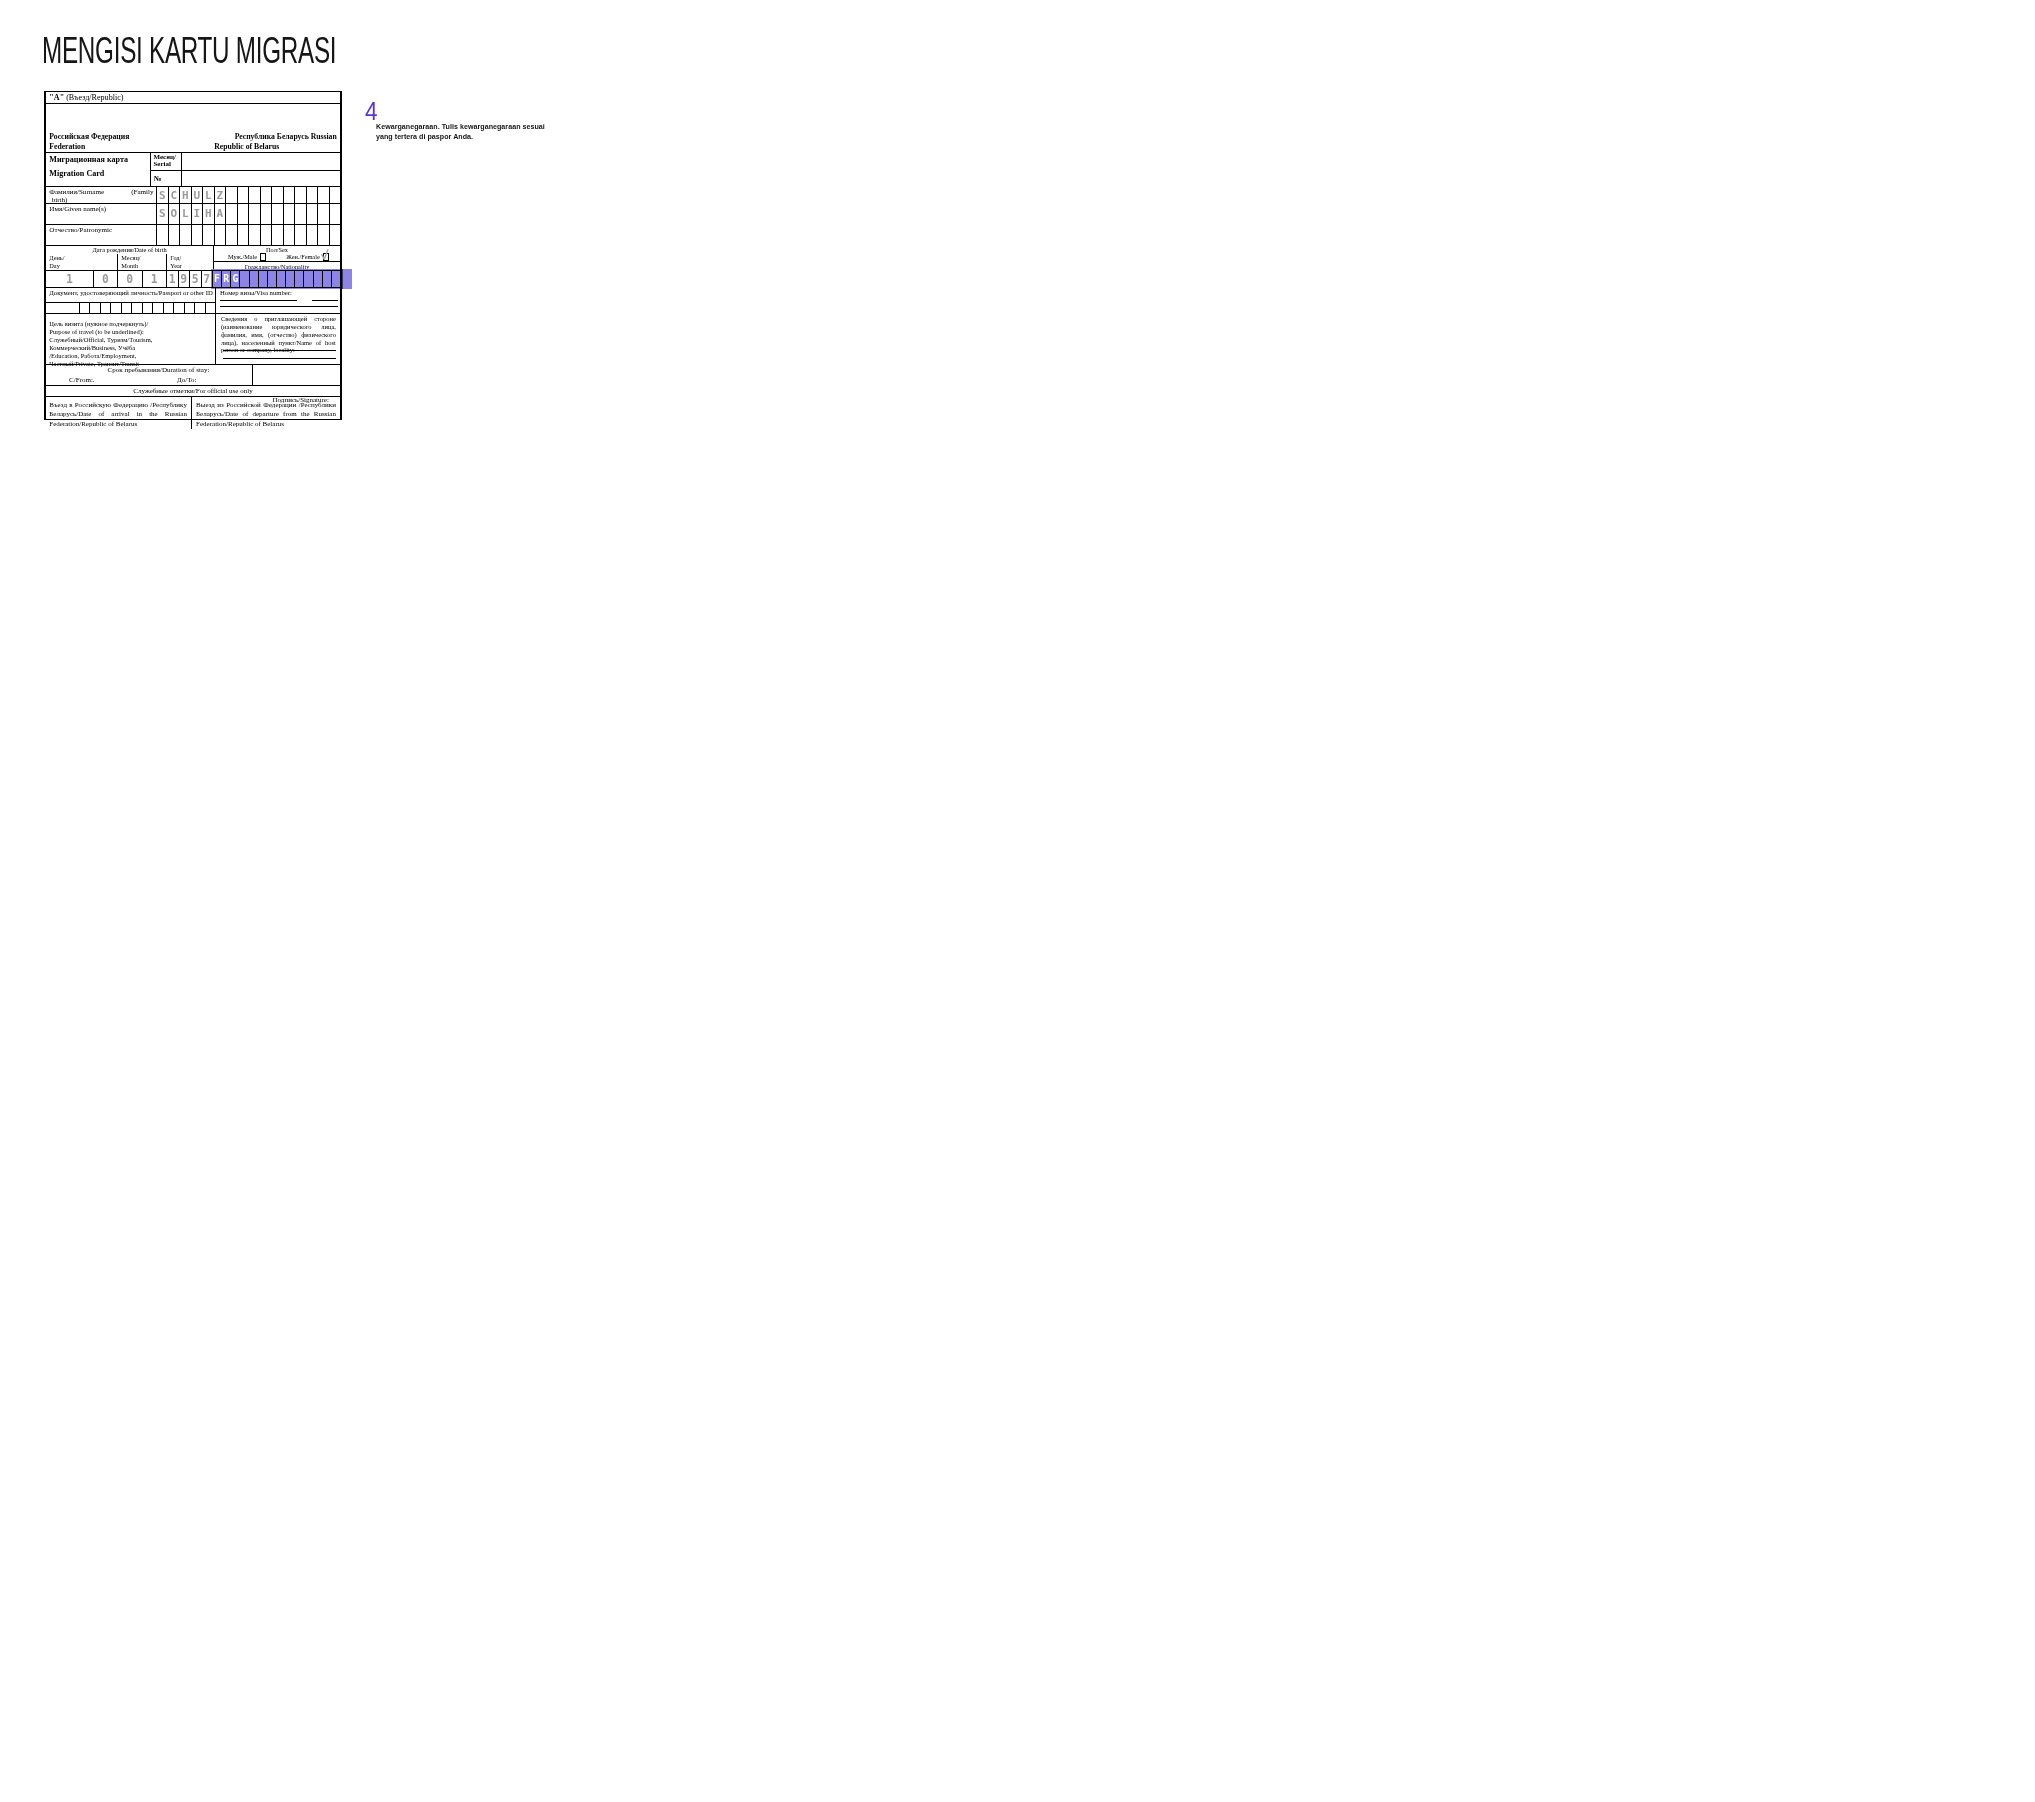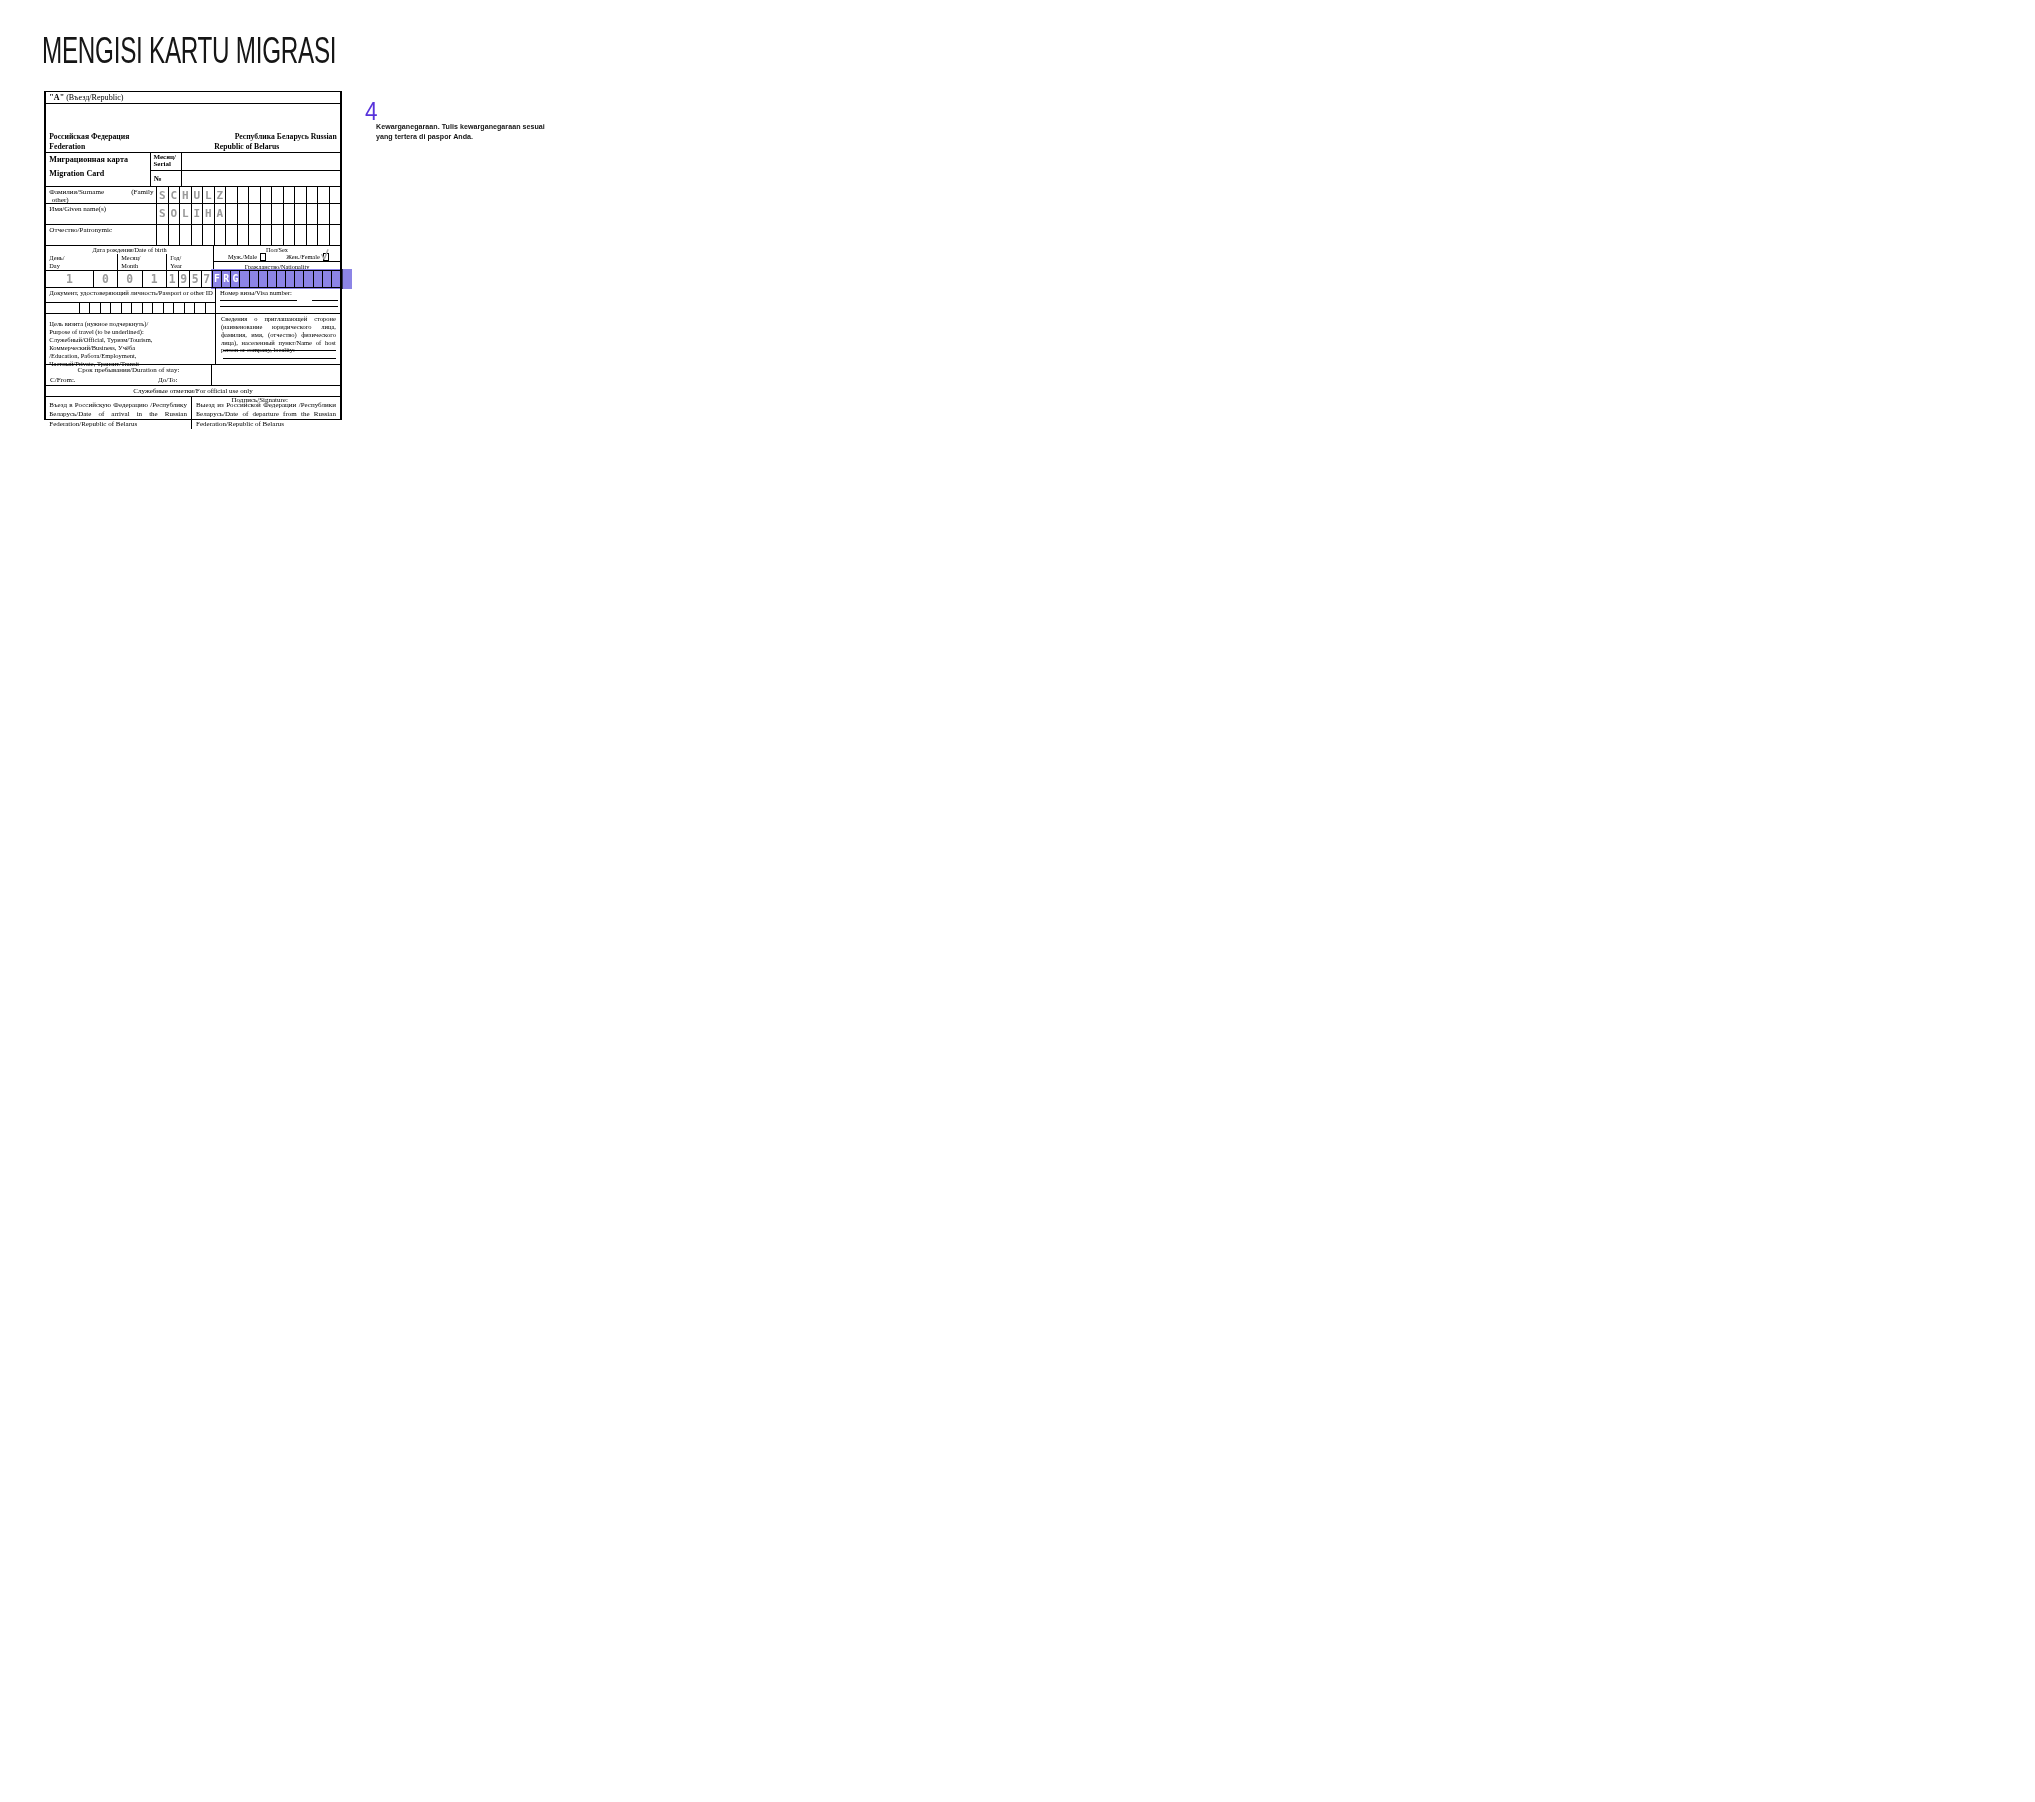--- a/index.html
+++ b/index.html
@@ -128,22 +128,22 @@
   .r10{height:51px;border-bottom:1.2px solid #000;}
   .purp-left{width:170px;border-right:0.8px solid #000;box-sizing:border-box;
              padding:5.7px 1.6px 0 3.3px;font-size:6.5px;line-height:8px;}
   .host-right{flex:1;position:relative;padding:1.6px 4.1px 0 4.9px;font-size:6.5px;line-height:7.7px;
               text-align:justify;box-sizing:border-box;}
   .hline1{position:absolute;top:36px;left:6.5px;right:4.1px;border-top:0.6px solid #000;}
   .hline2{position:absolute;top:44px;left:6.5px;right:4.1px;border-top:0.6px solid #000;}
 
   
   .r11{height:21px;border-bottom:1.2px solid #000;}
-  .dur-left{width:166px;border-right:0.8px solid #000;box-sizing:border-box;
-            display:flex;flex-direction:column;font-size:7px;}
+  .dur-left{width:207px;border-right:0.8px solid #000;box-sizing:border-box;
+            display:flex;flex-direction:column;font-size:7px;padding-left:19px;}
   .dur-title{text-align:center;padding-top:1.2px;}
   .dur-sub{display:flex;padding-top:1.6px;}
   .dur-from{width:108px;padding-left:4.1px;}
   .sig-right{flex:1;font-size:7px;padding:2.4px 0 0 19.5px;box-sizing:border-box;margin-top:29px;}
 
   
   .r12{height:11px;border-bottom:1.2px solid #000;align-items:flex-start;justify-content:center;
        font-size:7px;padding-top:1.2px;}
 
   
@@ -196,21 +196,21 @@
       </div>
     </div>
   </div>
 
   <div class="row r4">
     <div class="flabel">
       <div class="jline">
         <span>Фамилия/Surname</span>
         <span>(Family</span>
       </div>
-      <div style="padding-left:2.4px">other)</div>
+      <div style="padding-left:2.4px">birth)</div>
     </div>
     <div class="cellrow">
         <div class="cell" style="color: rgb(155, 155, 155);">S</div>
         <div class="cell" style="color: rgb(155, 155, 155);">C</div>
         <div class="cell" style="color: rgb(155, 155, 155);">H</div>
         <div class="cell" style="color: rgb(155, 155, 155);">U</div>
         <div class="cell" style="color: rgb(155, 155, 155);">L</div>
         <div class="cell" style="color: rgb(155, 155, 155);">Z</div>
         <div class="cell"></div>
         <div class="cell"></div>

